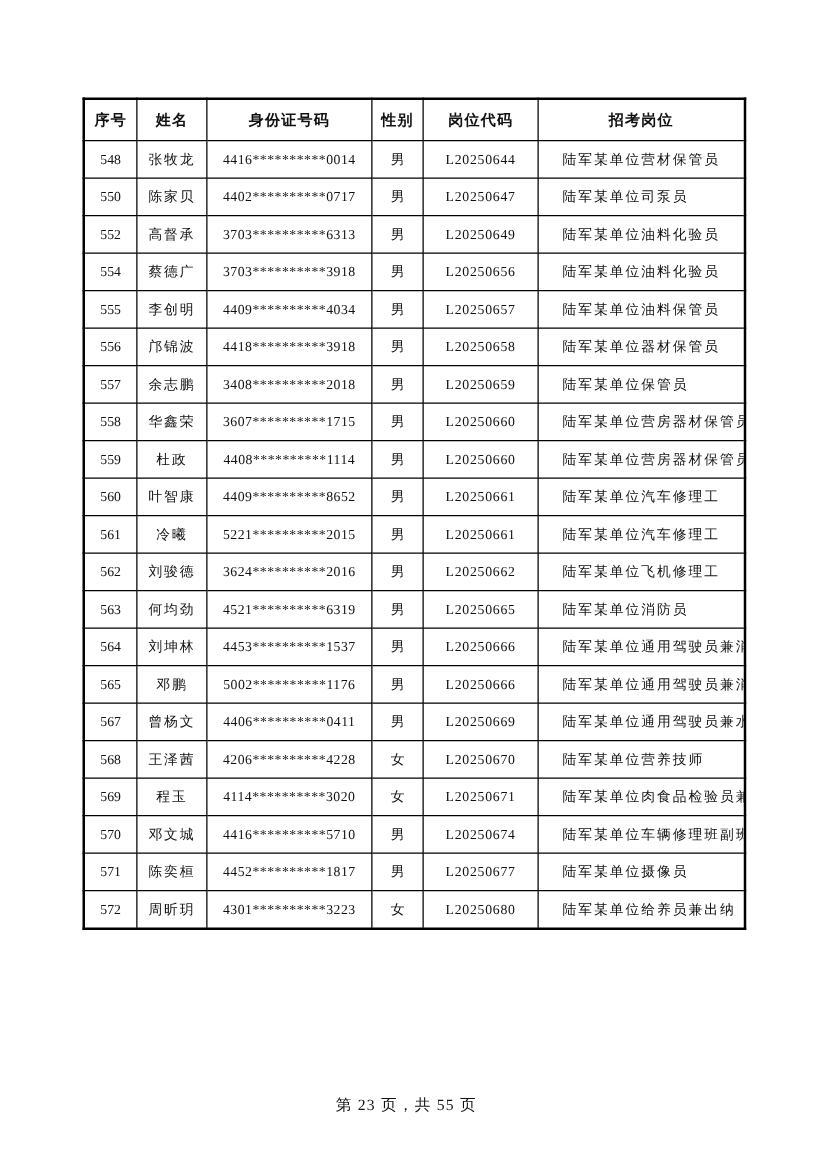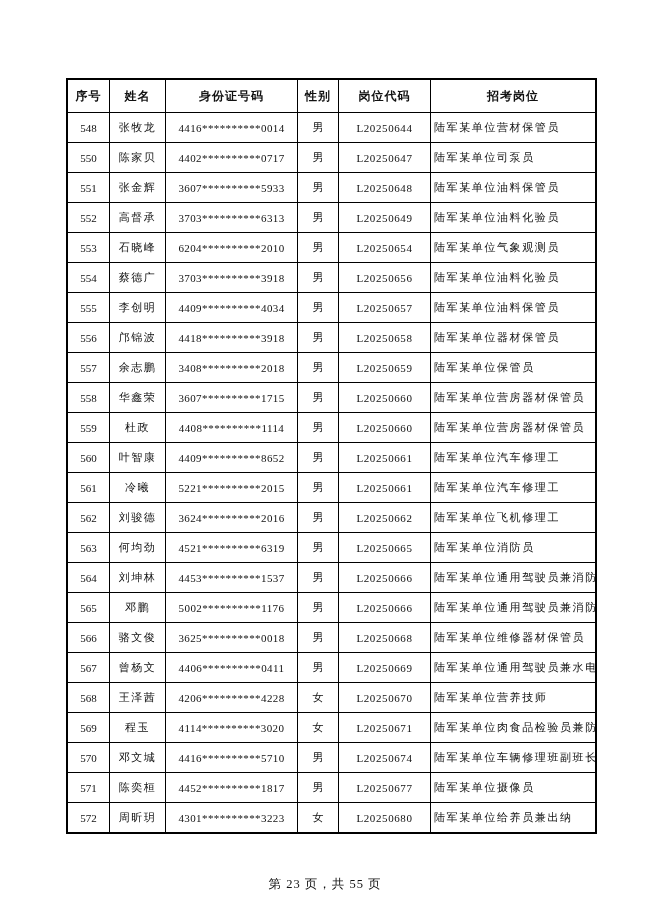--- a/index.html
+++ b/index.html
@@ -52,21 +52,21 @@
   .col-gender   { width: 38px; }
   .col-code     { width: 89px; }
   .col-position { width: 162px; margin-top: 24px; }
   
   td.col-name    { letter-spacing: 1.5px; }
   td.col-gender  { letter-spacing: 0; }
   td.col-id      { letter-spacing: 0.4px; font-size: 11px; }
   td.col-code    { letter-spacing: 0.6px; }
   td.col-position {
     text-align: left;
-    padding-left: 3px;
+    padding-left: 19px;
     letter-spacing: 1.6px;
   }
   .footer {
     position: absolute;
     left: 0;
     top: 876px;
     width: 100%;
     text-align: center;
     font-size: 12.5px;
     letter-spacing: 1px;
@@ -100,44 +100,28 @@
         </tr>
         <tr>
           <td class="col-serial">550</td>
           <td class="col-name">陈家贝</td>
           <td class="col-id">4402**********0717</td>
           <td class="col-gender">男</td>
           <td class="col-code">L20250647</td>
           <td class="col-position">陆军某单位司泵员</td>
         </tr>
         <tr>
-          <td class="col-serial">551</td>
-          <td class="col-name">张金辉</td>
-          <td class="col-id">3607**********5933</td>
-          <td class="col-gender">男</td>
-          <td class="col-code">L20250648</td>
-          <td class="col-position">陆军某单位油料保管员</td>
-        </tr>
-        <tr>
           <td class="col-serial">552</td>
           <td class="col-name">高督承</td>
           <td class="col-id">3703**********6313</td>
           <td class="col-gender">男</td>
           <td class="col-code">L20250649</td>
           <td class="col-position">陆军某单位油料化验员</td>
         </tr>
         <tr>
-          <td class="col-serial">553</td>
-          <td class="col-name">石晓峰</td>
-          <td class="col-id">6204**********2010</td>
-          <td class="col-gender">男</td>
-          <td class="col-code">L20250654</td>
-          <td class="col-position">陆军某单位气象观测员</td>
-        </tr>
-        <tr>
           <td class="col-serial">554</td>
           <td class="col-name">蔡德广</td>
           <td class="col-id">3703**********3918</td>
           <td class="col-gender">男</td>
           <td class="col-code">L20250656</td>
           <td class="col-position">陆军某单位油料化验员</td>
         </tr>
         <tr>
           <td class="col-serial">555</td>
           <td class="col-name">李创明</td>
@@ -218,28 +202,20 @@
           <td class="col-code">L20250666</td>
           <td class="col-position">陆军某单位通用驾驶员兼消防员</td>
         </tr>
         <tr>
           <td class="col-serial">565</td>
           <td class="col-name">邓鹏</td>
           <td class="col-id">5002**********1176</td>
           <td class="col-gender">男</td>
           <td class="col-code">L20250666</td>
           <td class="col-position">陆军某单位通用驾驶员兼消防员</td>
-        </tr>
-        <tr>
-          <td class="col-serial">566</td>
-          <td class="col-name">骆文俊</td>
-          <td class="col-id">3625**********0018</td>
-          <td class="col-gender">男</td>
-          <td class="col-code">L20250668</td>
-          <td class="col-position">陆军某单位维修器材保管员</td>
         </tr>
         <tr>
           <td class="col-serial">567</td>
           <td class="col-name">曾杨文</td>
           <td class="col-id">4406**********0411</td>
           <td class="col-gender">男</td>
           <td class="col-code">L20250669</td>
           <td class="col-position">陆军某单位通用驾驶员兼水电工</td>
         </tr>
         <tr>

